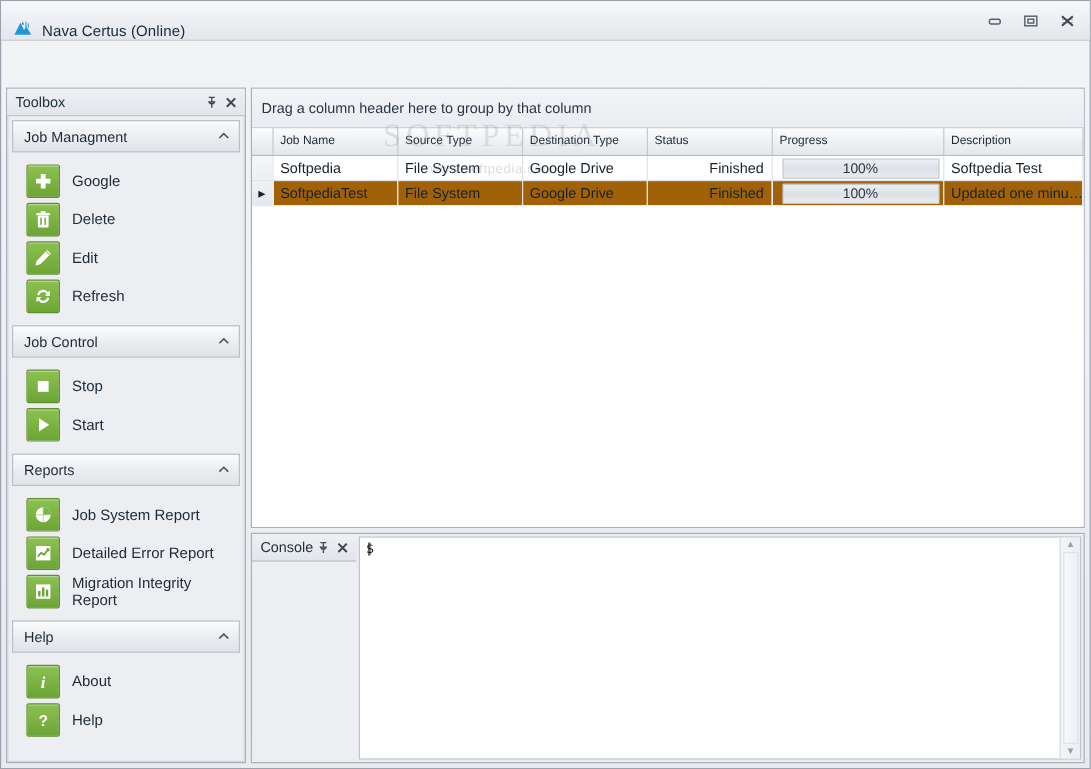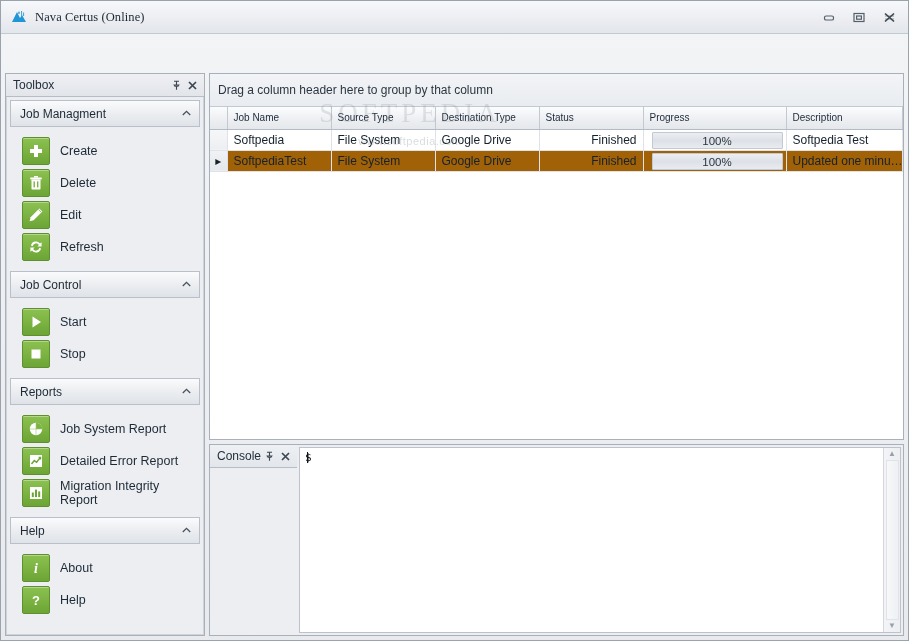--- a/index.html
+++ b/index.html
@@ -15,23 +15,22 @@
     background: linear-gradient(to bottom, #f3f4f6 0%, #e8eaee 100%);
     border: 1px solid #9aa3ad;
     box-sizing: border-box;
     display: flex; flex-direction: column;
   }
   
   .titlebar {
     height: 32px; flex: none;
     background: linear-gradient(to bottom, #f7f8fa 0%, #eceef2 55%, #e3e6eb 100%);
     border-bottom: 1px solid #c3c9d1;
-    display: flex; align-items: center;
+    display: flex; align-items: flex-end;
     position: relative;
-    font-family: Liberation Serif, serif;
   }
   .app-icon { width: 18px; height: 18px; margin-left: 9px; margin-right: 7px; position: relative; flex: none; }
   .title-text {
     font-size: 12.5px; color: #1b2733; letter-spacing: 0.1px;
   }
   .win-btns { position: absolute; right: 4px; top: 0; height: 32px; display: flex; align-items: center; }
   .win-btn {
     width: 30px; height: 26px; display: flex; align-items: center; justify-content: center;
     color: #4a5560;
   }
@@ -262,21 +261,21 @@
                 </svg>
             </span>
           </div>
           <div class="group-items">
             <div class="tb-item">
               <span class="tb-icon">
                 <svg width="18" height="18" viewBox="0 0 18 18">
                     <path d="M7 3 H11 V7 H15 V11 H11 V15 H7 V11 H3 V7 H7 Z" fill="#fff"></path>
                   </svg>
               </span>
-              <span>Create</span>
+              <span>Google</span>
             </div>
             <div class="tb-item">
               <span class="tb-icon">
                 <svg width="18" height="18" viewBox="0 0 18 18">
                   <rect x="4.5" y="5.5" width="9" height="10" rx="0.7" fill="#fff"></rect>
                   <rect x="3.2" y="3.4" width="11.6" height="2" rx="0.7" fill="#fff"></rect>
                   <rect x="7" y="2" width="4" height="1.6" fill="#fff"></rect>
                   <rect x="6.5" y="7.4" width="1.4" height="6" fill="#7cb342"></rect>
                   <rect x="10" y="7.4" width="1.4" height="6" fill="#7cb342"></rect>
                 </svg>
@@ -308,32 +307,32 @@
             <span class="chev">
               <svg width="11" height="11" viewBox="0 0 11 11">
                   <path d="M1.8 7 L5.5 3.4 L9.2 7" stroke="#46525e" stroke-width="1.3" fill="none"></path>
                 </svg>
             </span>
           </div>
           <div class="group-items">
             <div class="tb-item">
               <span class="tb-icon">
                 <svg width="18" height="18" viewBox="0 0 18 18">
+                    <rect x="4.5" y="4.5" width="9" height="9" fill="#fff"></rect>
+                  </svg>
+              </span>
+              <span>Stop</span>
+            </div>
+            <div class="tb-item">
+              <span class="tb-icon">
+                <svg width="18" height="18" viewBox="0 0 18 18">
                     <path d="M5.5 3.5 L14 9 L5.5 14.5 Z" fill="#fff"></path>
                   </svg>
               </span>
               <span>Start</span>
-            </div>
-            <div class="tb-item">
-              <span class="tb-icon">
-                <svg width="18" height="18" viewBox="0 0 18 18">
-                    <rect x="4.5" y="4.5" width="9" height="9" fill="#fff"></rect>
-                  </svg>
-              </span>
-              <span>Stop</span>
             </div>
           </div>
 
           <div class="group-header">
             <span class="gh-title">Reports</span>
             <span class="chev">
               <svg width="11" height="11" viewBox="0 0 11 11">
                   <path d="M1.8 7 L5.5 3.4 L9.2 7" stroke="#46525e" stroke-width="1.3" fill="none"></path>
                 </svg>
             </span>

